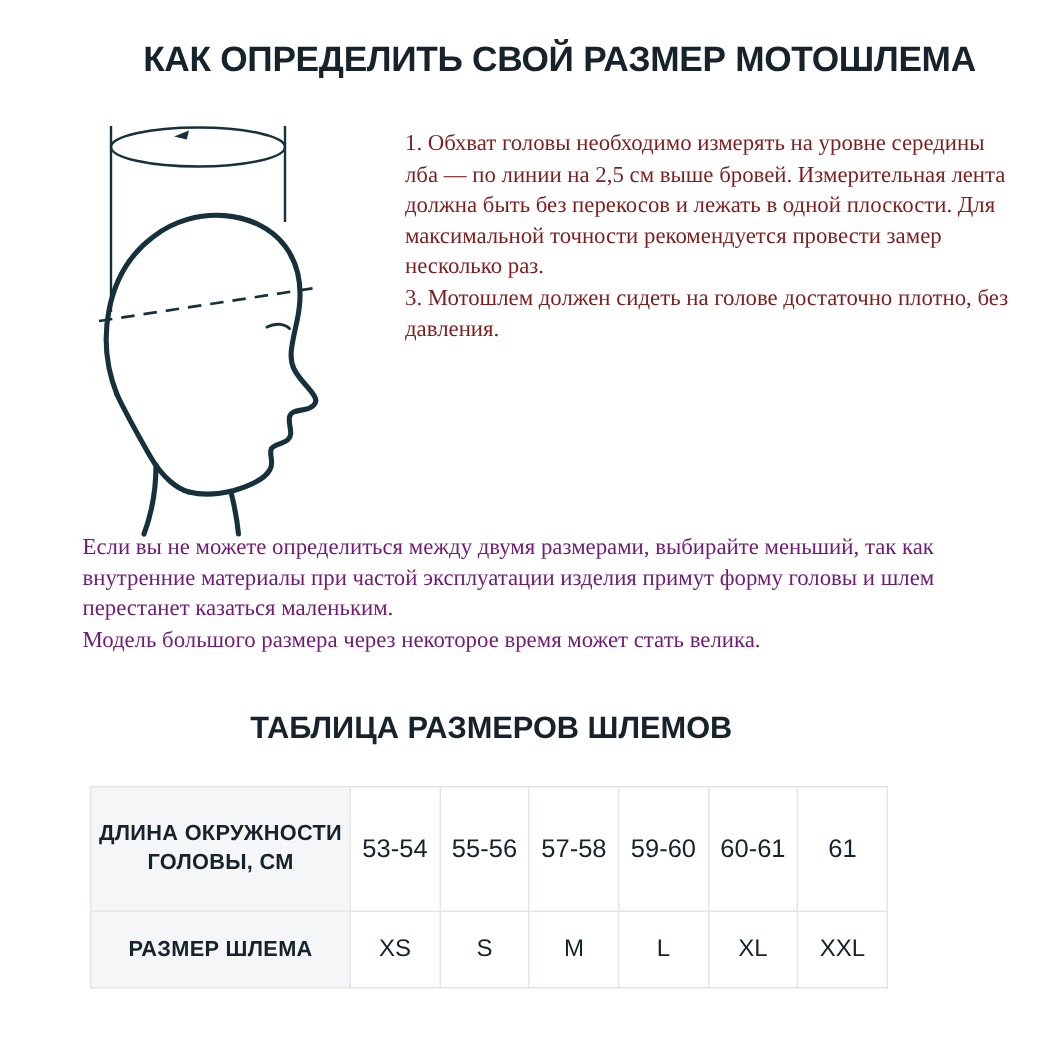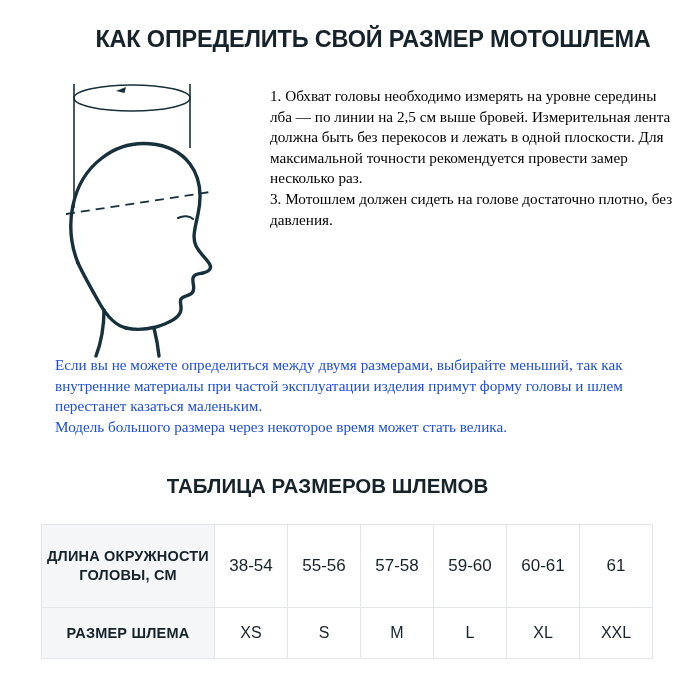--- a/index.html
+++ b/index.html
@@ -44,57 +44,57 @@
   .illus svg { display: block; }
 
   
   .steps {
     position: absolute;
     left: 270px;
     top: 86px;
     width: 412px;
     font-size: 15.2px;
     line-height: 20.6px;
-    color: #000000;
+    color: #7f1d1d;
     text-align: left;
   }
   .steps p { margin: 0; }
 
   
   .notes {
     position: absolute;
     left: 55px;
     top: 355px;
     width: 600px;
     font-size: 15.2px;
     line-height: 20.6px;
-    color: #1d4ed8;
+    color: #701a75;
   }
   .notes p { margin: 0; }
   .notes p.gap { margin-top: 0px; }
 
   
   .table-title {
     position: absolute;
     top: 474px;
     left: 0;
     width: 655px;
     text-align: center;
     font-family: "Liberation Sans", sans-serif;
     font-weight: bold;
     font-size: 20.5px;
     color: #16232b;
   }
 
   
   .size-table {
     position: absolute;
-    left: 41px;
+    left: 60px;
     top: 524px;
-    width: 612px;
+    width: 532px;
     border-collapse: collapse;
     table-layout: fixed;
     font-family: "Liberation Sans", sans-serif;
   }
   .size-table td {
     border: 1px solid #e2e6e8;
     text-align: center;
     vertical-align: middle;
     color: #16232b;
   }
@@ -167,21 +167,21 @@
     <p>Если вы не можете определиться между двумя размерами, выбирайте меньший, так как внутренние материалы при частой эксплуатации изделия примут форму головы и шлем перестанет казаться маленьким.</p>
     <p class="gap">Модель большого размера через некоторое время может стать велика.</p>
   </div>
 
   <div class="table-title">ТАБЛИЦА РАЗМЕРОВ ШЛЕМОВ</div>
 
   <table class="size-table">
     <tbody>
       <tr class="row-head">
         <td class="label">ДЛИНА ОКРУЖНОСТИ ГОЛОВЫ, СМ</td>
-        <td class="val">38-54</td>
+        <td class="val">53-54</td>
         <td class="val">55-56</td>
         <td class="val">57-58</td>
         <td class="val">59-60</td>
         <td class="val">60-61</td>
         <td class="val">61</td>
       </tr>
       <tr class="row-size">
         <td class="label">РАЗМЕР ШЛЕМА</td>
         <td class="val">XS</td>
         <td class="val">S</td>

